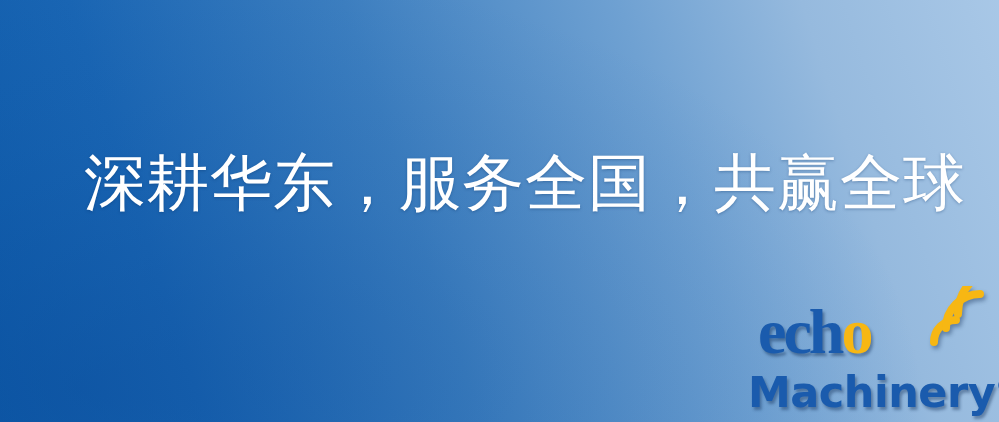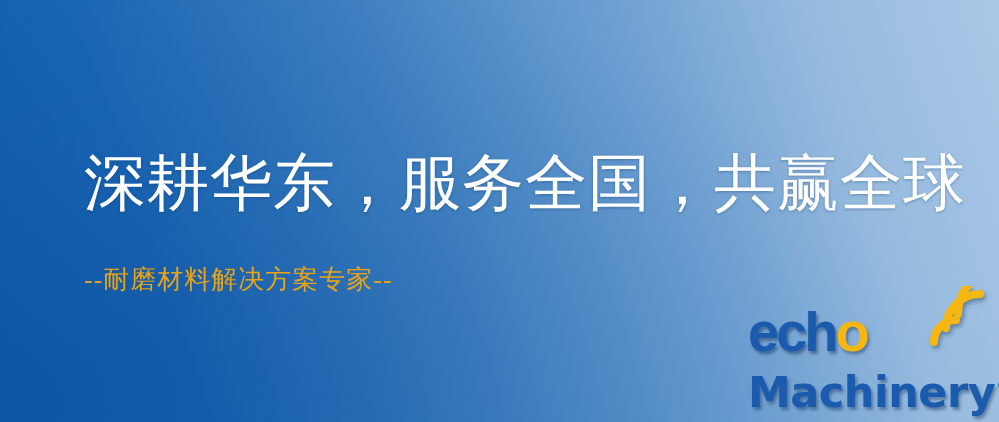--- a/index.html
+++ b/index.html
@@ -64,25 +64,25 @@
   }
   .logo-wordmark {
     position: absolute;
     left: 0;
     top: 0;
     width: 250px;
     height: 82px;
   }
   .logo-echo {
     position: absolute;
-    left: 6px;
+    left: 16px;
     top: -2px;
-    font-family: Liberation Sans, sans-serif;
+    font-family: Liberation Serif, serif;
     font-weight: bold;
-    font-size: 56px;
+    font-size: 64px;
     line-height: 84px;
     letter-spacing: -3px;
     color: #1a5bad;
     text-shadow: 2px 3px 3px rgba(12,40,80,0.45);
   }
   .logo-echo .o-gold {
     color: #f7b713;
     text-shadow: 2px 3px 3px rgba(12,40,80,0.40);
   }
   .logo-waves {
@@ -112,21 +112,20 @@
     letter-spacing: 0;
   }
 </style>
 </head>
 <body>
 
 <div id="banner">
 
   <div class="headline">深耕华东，服务全国，共赢全球</div>
 
-  <div class="subtitle">--耐磨材料解决方案专家--</div>
 
   <div class="logo">
 
     <div class="logo-wordmark">
 
       <div class="logo-echo"><span>ech</span><span class="o-gold">o</span></div>
 
       <svg class="logo-waves" viewBox="0 0 66 62">
         <g fill="none" stroke="#f7b713" stroke-linecap="round">
           <path d="M6 56 A 22 22 0 0 1 28 34" stroke-width="8"></path>

